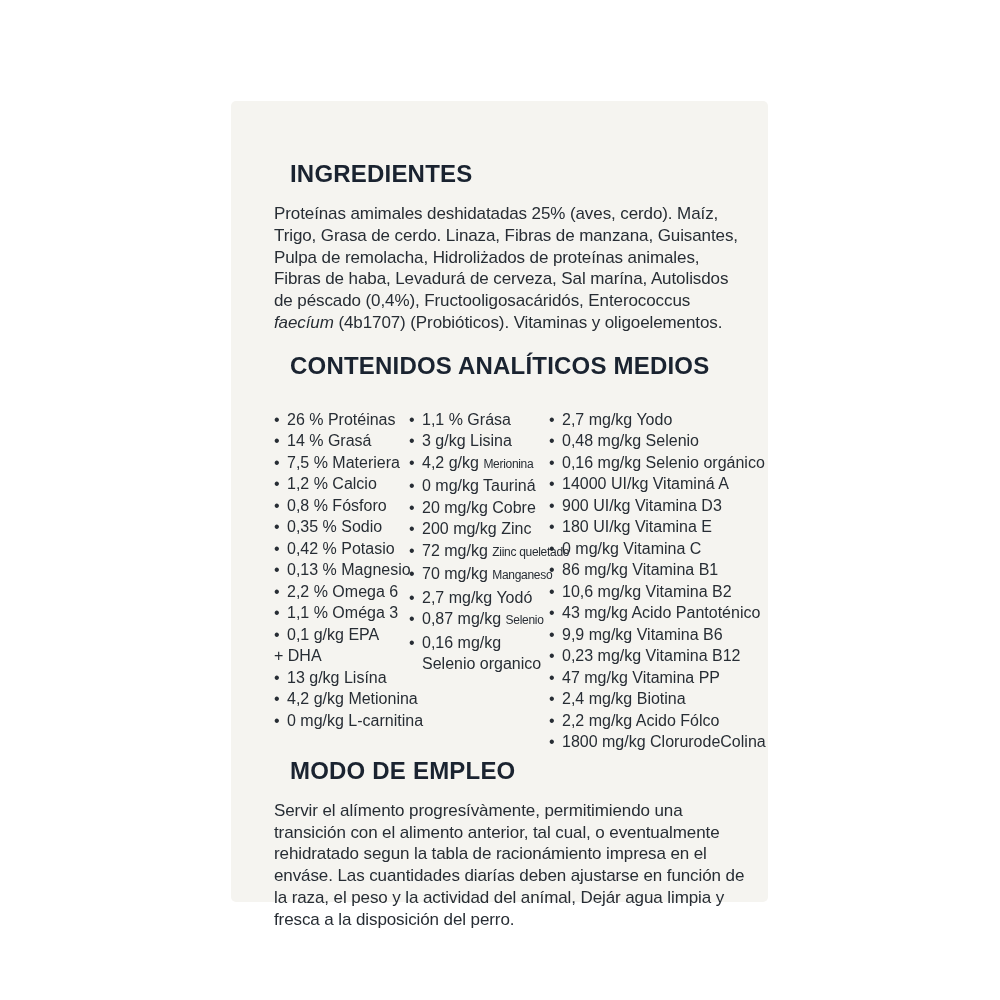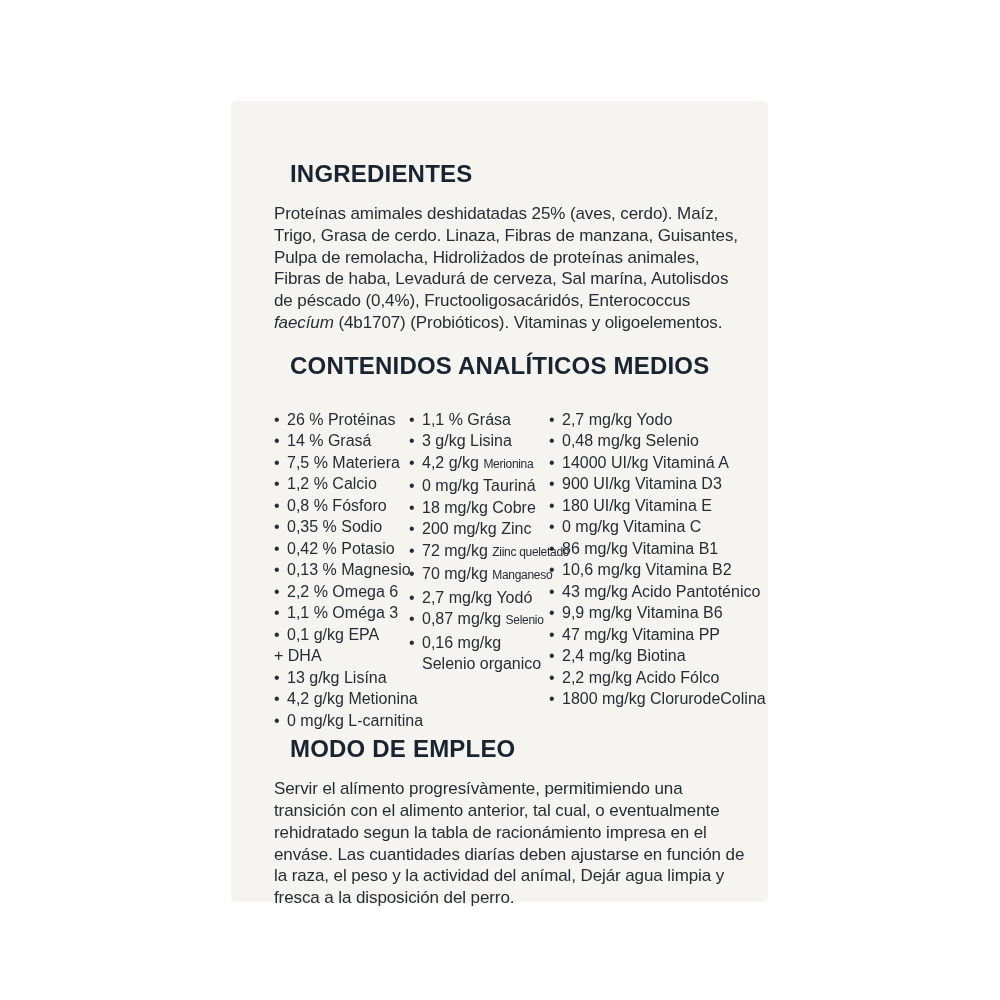--- a/index.html
+++ b/index.html
@@ -116,21 +116,21 @@
       <div class="col c2">
 
           <div class="li"><span class="bullet">•</span><span class="txt">1,1 % Grása</span></div>
 
           <div class="li"><span class="bullet">•</span><span class="txt">3 g/kg Lisina</span></div>
 
           <div class="li"><span class="bullet">•</span><span class="txt">4,2 g/kg </span><span class="sm">Merionina</span></div>
 
           <div class="li"><span class="bullet">•</span><span class="txt">0 mg/kg Tauriná</span></div>
 
-          <div class="li"><span class="bullet">•</span><span class="txt">18 mg/kg Cobre</span></div>
+          <div class="li"><span class="bullet">•</span><span class="txt">20 mg/kg Cobre</span></div>
 
           <div class="li"><span class="bullet">•</span><span class="txt">200 mg/kg Zinc</span></div>
 
           <div class="li"><span class="bullet">•</span><span class="txt">72 mg/kg </span><span class="sm">Ziinc queletado</span></div>
 
           <div class="li"><span class="bullet">•</span><span class="txt">70 mg/kg </span><span class="sm">Manganeso</span></div>
 
           <div class="li"><span class="bullet">•</span><span class="txt">2,7 mg/kg Yodó</span></div>
 
           <div class="li"><span class="bullet">•</span><span class="txt">0,87 mg/kg </span><span class="sm">Selenio</span></div>
@@ -138,37 +138,39 @@
           <div class="li"><span class="bullet">•</span><span class="txt">0,16 mg/kg</span></div>
 
           <div class="li hang"><span class="bullet">•</span><span class="txt">Selenio organico</span></div>
         </div>
       <div class="col c3">
 
           <div class="li"><span class="bullet">•</span><span class="txt">2,7 mg/kg Yodo</span></div>
 
           <div class="li"><span class="bullet">•</span><span class="txt">0,48 mg/kg Selenio</span></div>
 
+          <div class="li"><span class="bullet">•</span><span class="txt">0,16 mg/kg Selenio orgánico</span></div>
 
           <div class="li"><span class="bullet">•</span><span class="txt">14000 UI/kg Vitaminá A</span></div>
 
           <div class="li"><span class="bullet">•</span><span class="txt">900 UI/kg Vitamina D3</span></div>
 
           <div class="li"><span class="bullet">•</span><span class="txt">180 UI/kg Vitamina E</span></div>
 
           <div class="li"><span class="bullet">•</span><span class="txt">0 mg/kg Vitamina C</span></div>
 
           <div class="li"><span class="bullet">•</span><span class="txt">86 mg/kg Vitamina B1</span></div>
 
           <div class="li"><span class="bullet">•</span><span class="txt">10,6 mg/kg Vitamina B2</span></div>
 
           <div class="li"><span class="bullet">•</span><span class="txt">43 mg/kg Acido Pantoténico</span></div>
 
           <div class="li"><span class="bullet">•</span><span class="txt">9,9 mg/kg Vitamina B6</span></div>
 
+          <div class="li"><span class="bullet">•</span><span class="txt">0,23 mg/kg Vitamina B12</span></div>
 
           <div class="li"><span class="bullet">•</span><span class="txt">47 mg/kg Vitamina PP</span></div>
 
           <div class="li"><span class="bullet">•</span><span class="txt">2,4 mg/kg  Biotina</span></div>
 
           <div class="li"><span class="bullet">•</span><span class="txt">2,2 mg/kg Acido Fólco</span></div>
 
           <div class="li"><span class="bullet">•</span><span class="txt">1800 mg/kg ClorurodeColina</span></div>
         </div>
     </div>

